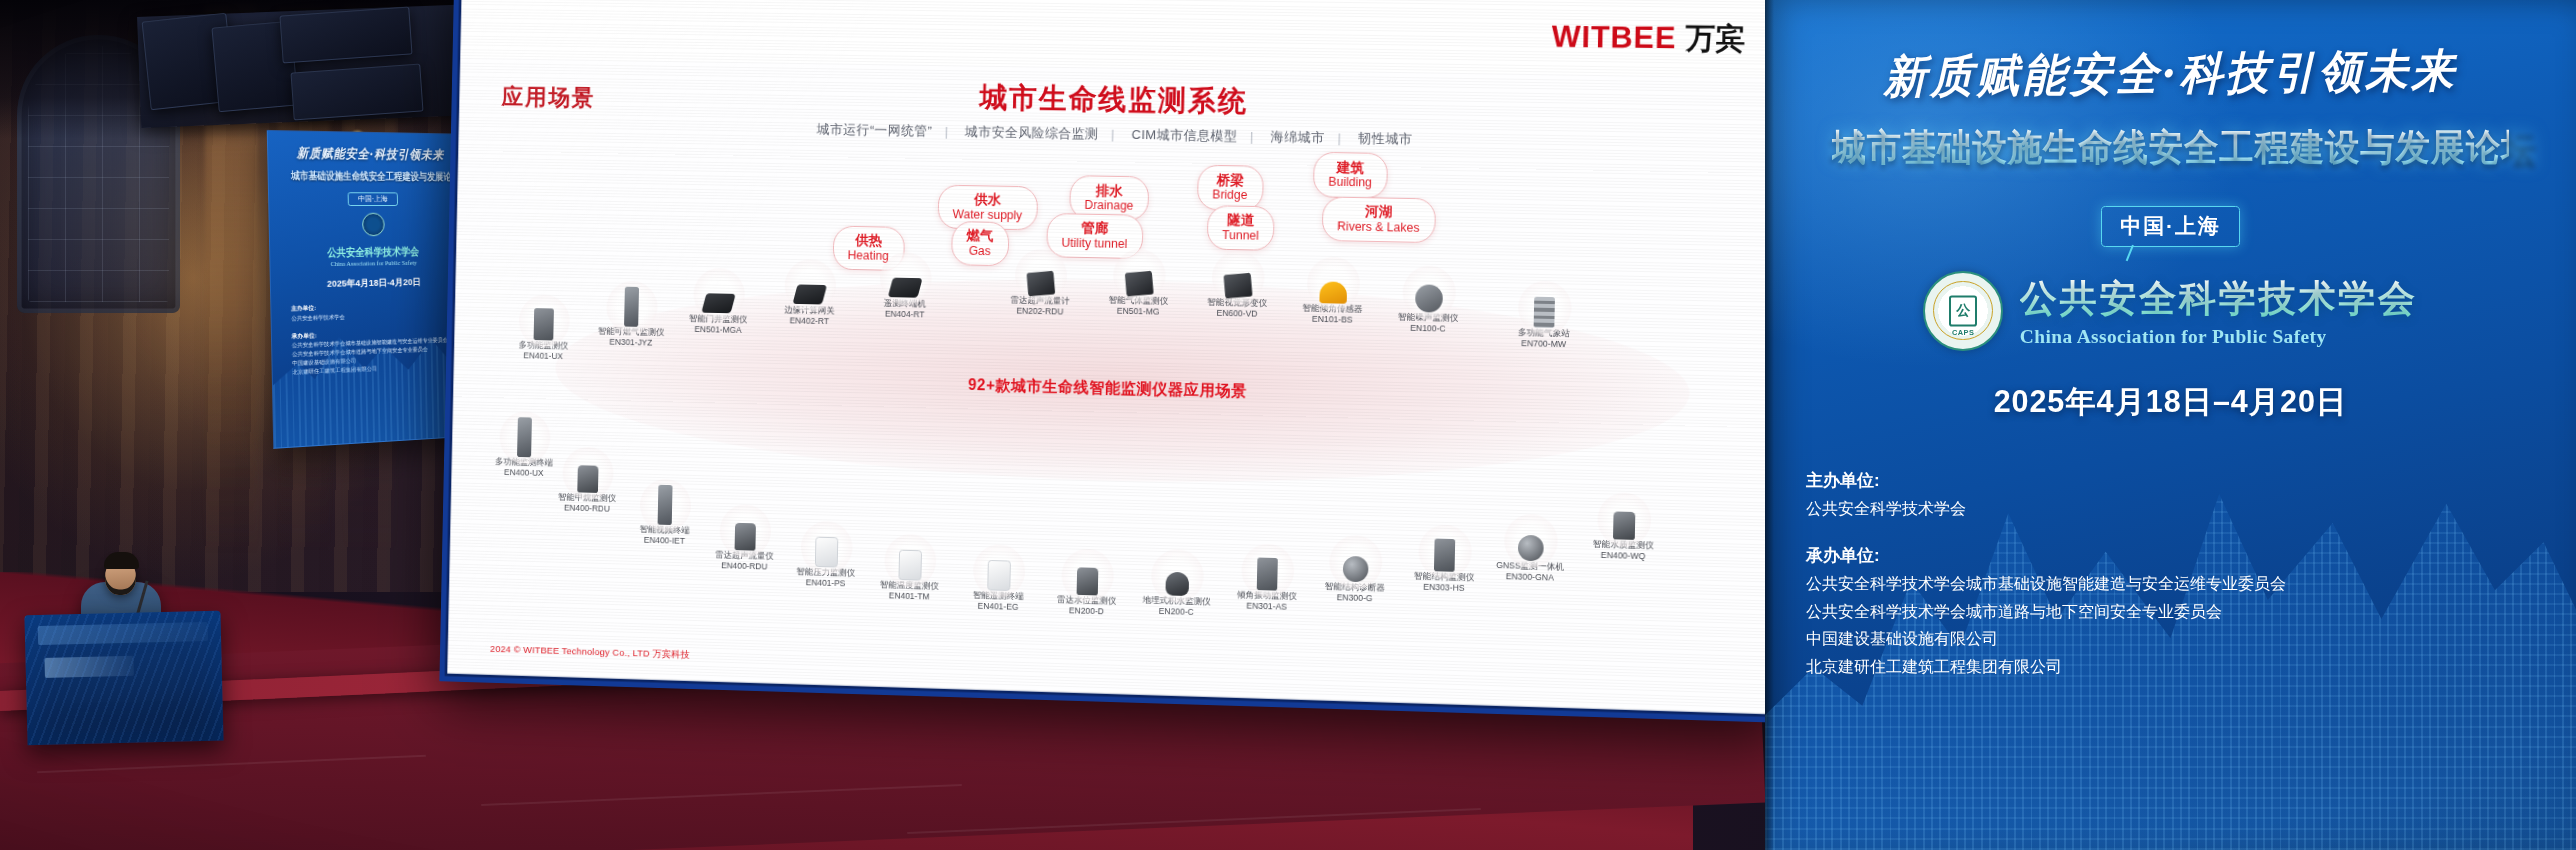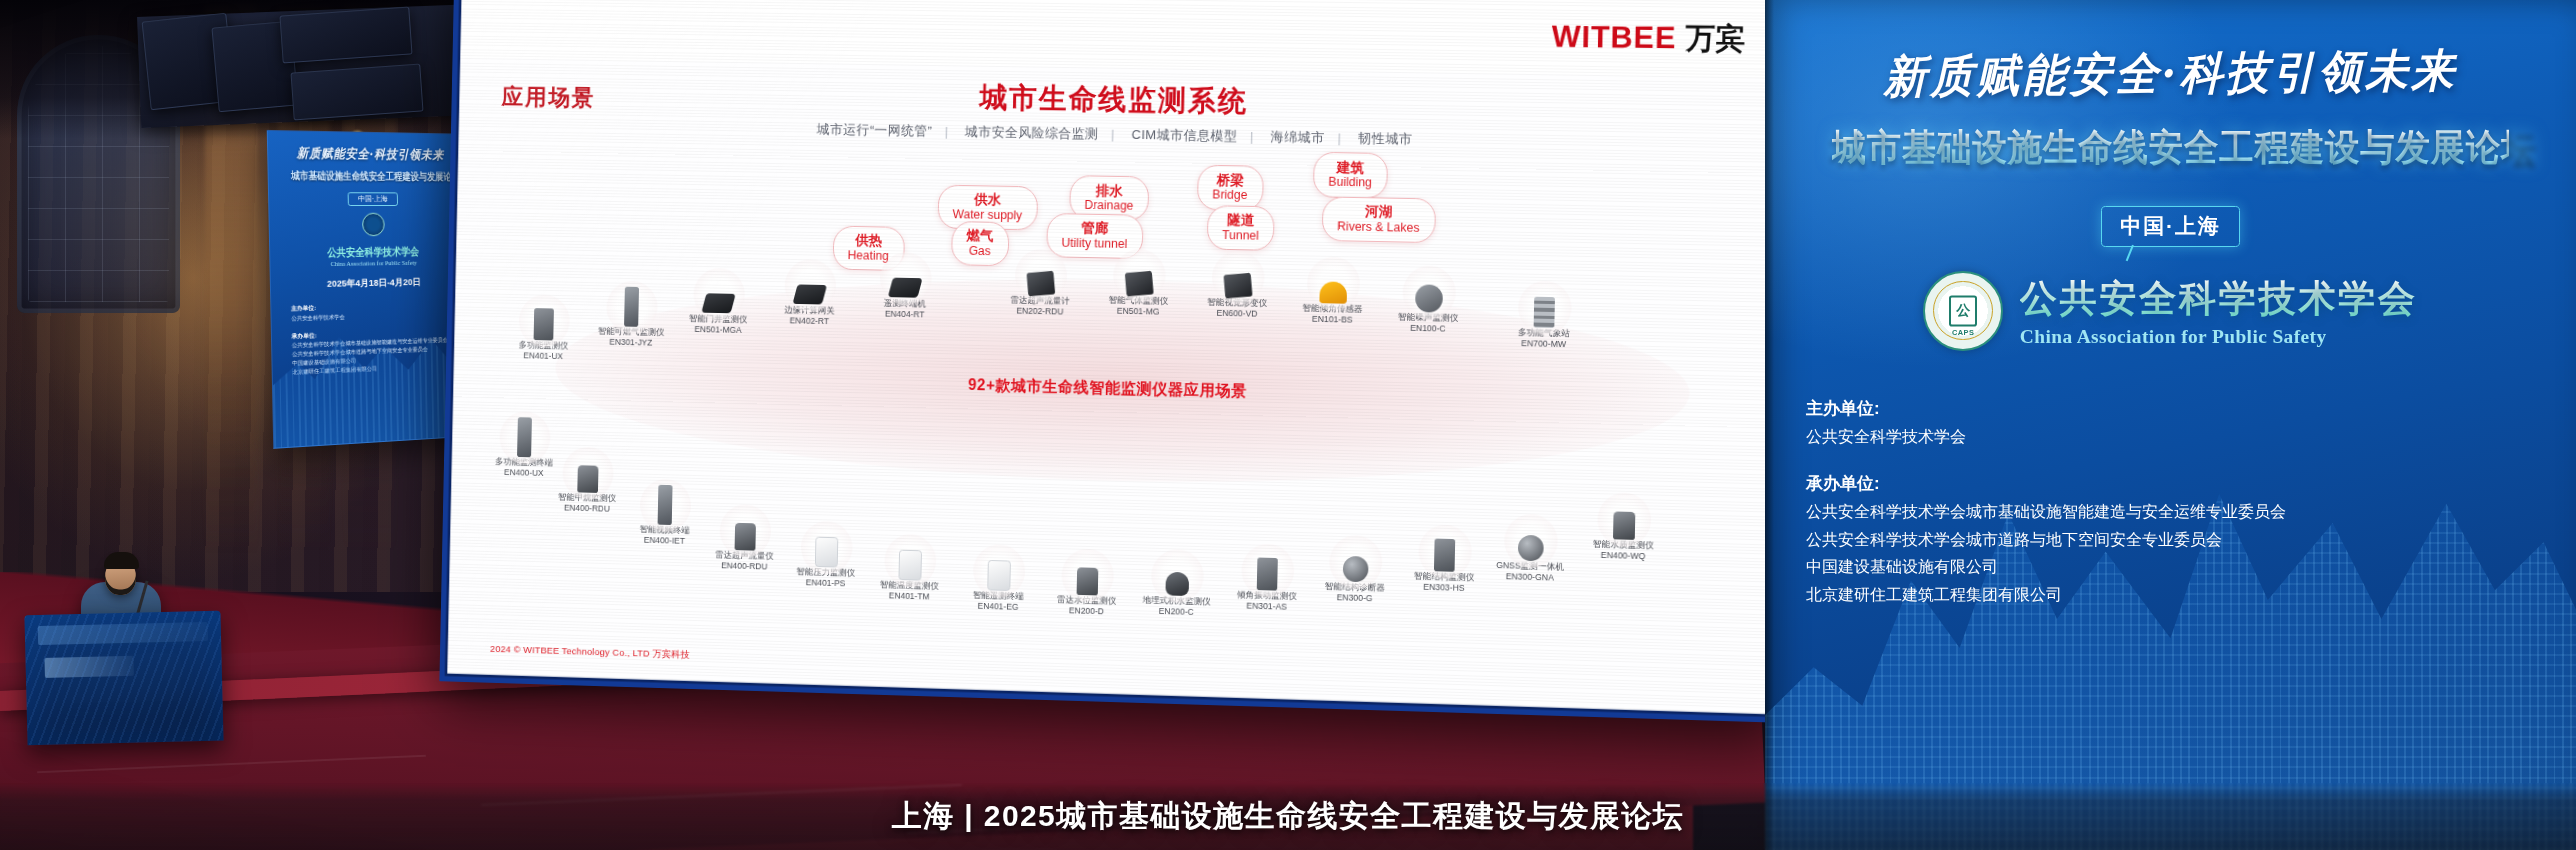--- a/index.html
+++ b/index.html
@@ -775,37 +775,35 @@
         <div class="caps-seal">
           <div class="seal-core">公</div>
           <div class="seal-abbr">CAPS</div>
         </div>
         <div>
           <div class="rp-org-cn">公共安全科学技术学会</div>
           <div class="rp-org-en">China Association for Public Safety</div>
         </div>
       </div>
 
+      <div class="rp-date">2025年4月18日–4月20日</div>
 
       <div class="rp-sponsors">
         <div class="grp">
           <div class="lbl">主办单位:</div>
           <div class="itm">公共安全科学技术学会</div>
         </div>
         <div class="grp">
           <div class="lbl">承办单位:</div>
           <div class="itm">公共安全科学技术学会城市基础设施智能建造与安全运维专业委员会</div>
           <div class="itm">公共安全科学技术学会城市道路与地下空间安全专业委员会</div>
           <div class="itm">中国建设基础设施有限公司</div>
           <div class="itm">北京建研住工建筑工程集团有限公司</div>
         </div>
       </div>
     </div>
   </div>
 
   <div class="vignette"></div>
 
-  <div class="caption-bar">
-    <div class="caption-text">上海 | 2025城市基础设施生命线安全工程建设与发展论坛</div>
-  </div>
 
 </div>
 
 
 </body></html>

